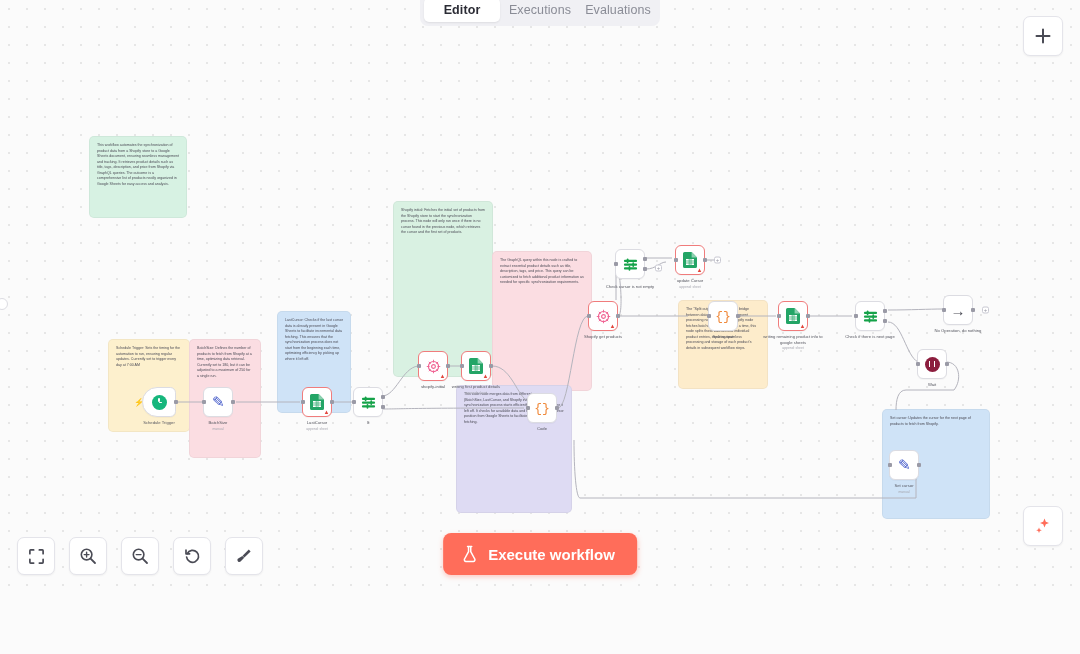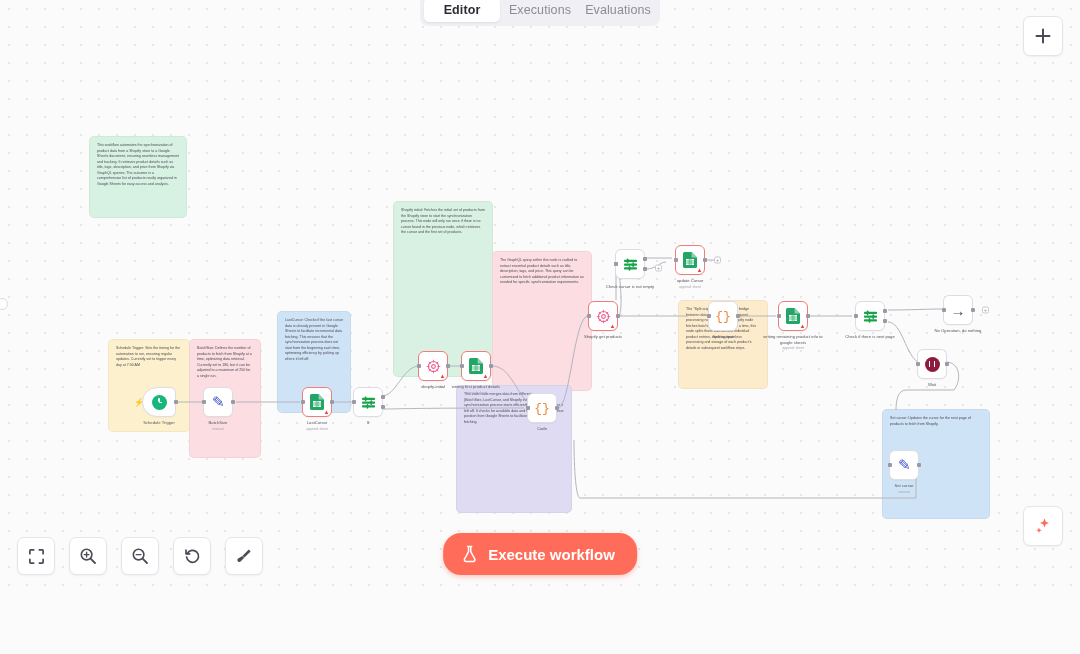--- a/index.html
+++ b/index.html
@@ -183,21 +183,21 @@
   .toolbar .ctrl-btn { position: relative; width: 38px; height: 38px; }
 
   .exec-btn {
     position: absolute;
     left: 50%; bottom: 17px;
     transform: translateX(-50%);
     height: 42px;
     background: #ff6d5a;
     color: #fff;
     border: none;
-    border-radius: 18px;
+    border-radius: 8px;
     padding: 0 22px 0 18px;
     display: flex; align-items: center; gap: 10px;
     font-size: 15px; font-weight: 600;
     box-shadow: 0 2px 5px rgba(255,109,90,.35);
     z-index: 50;
     cursor: pointer;
   }
   .side-handle {
     position: absolute; left: -4px; top: 298px;
     width: 12px; height: 12px;

